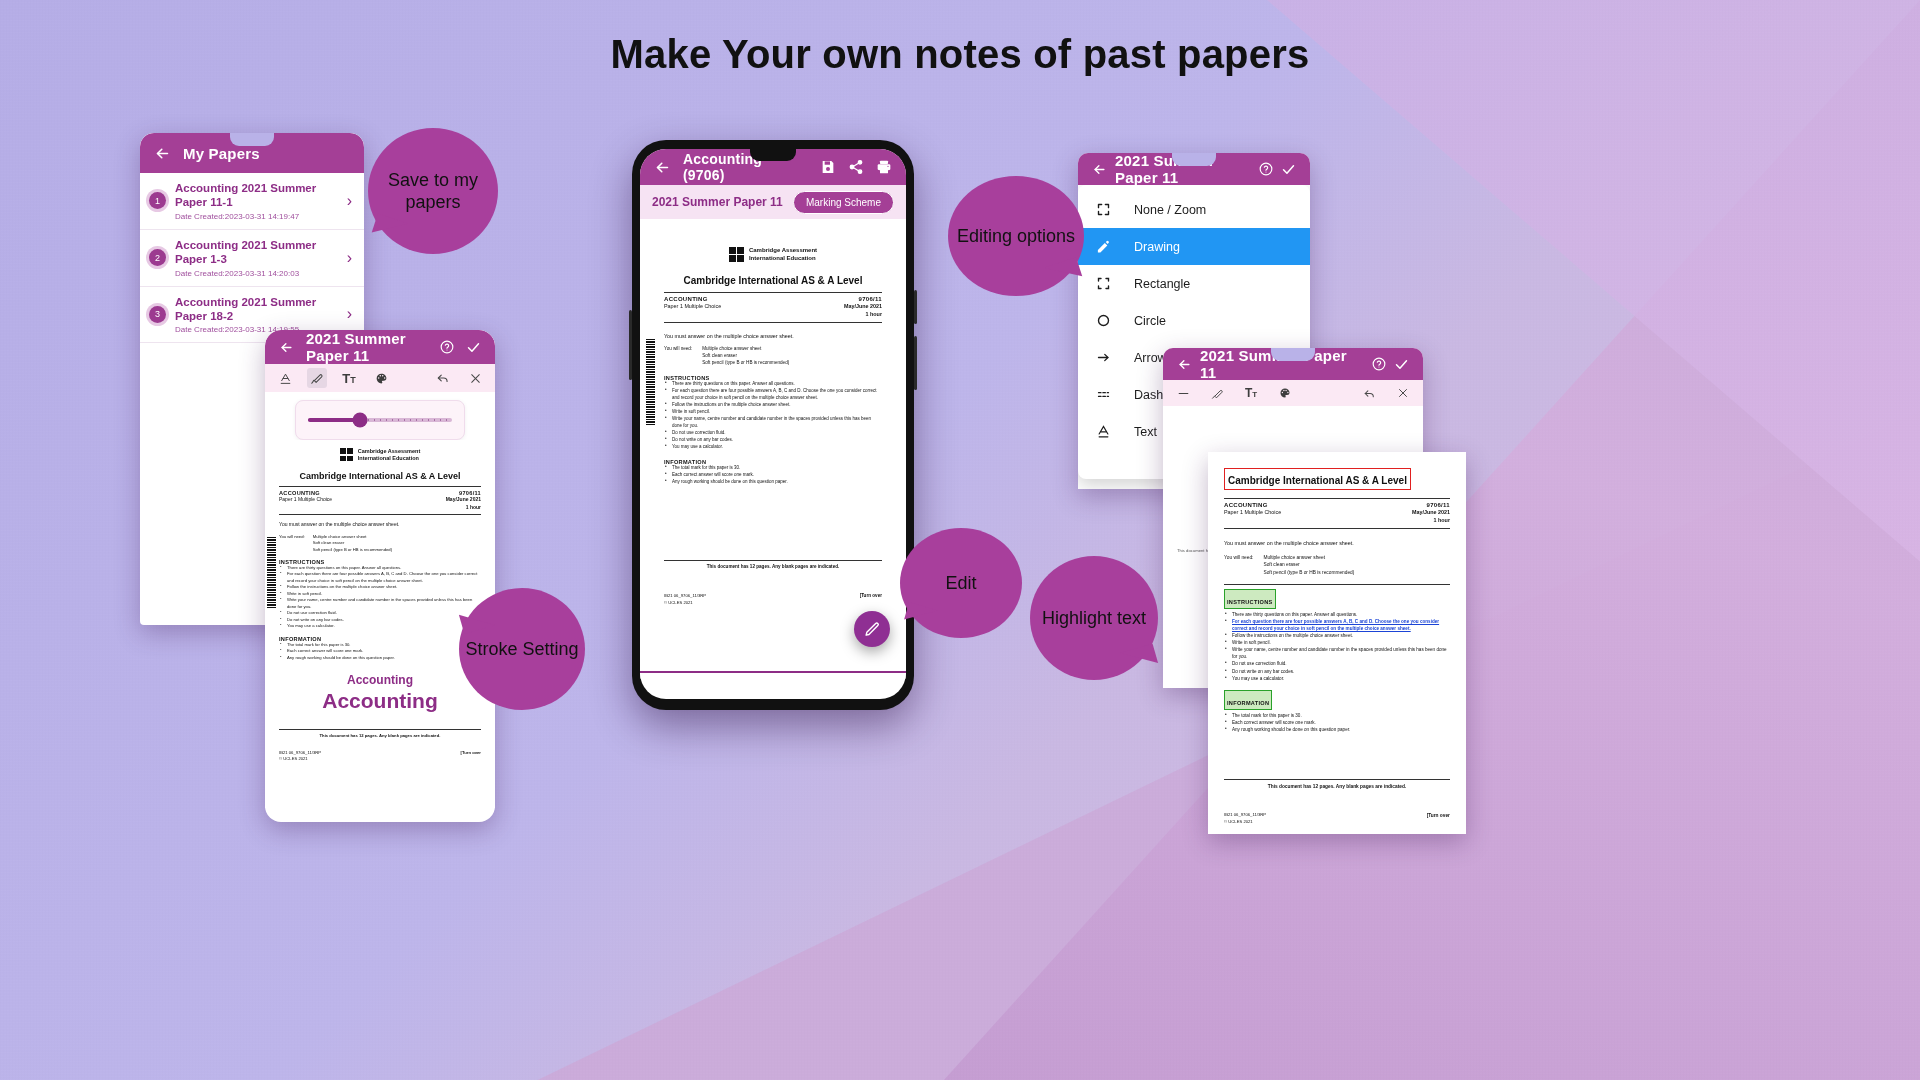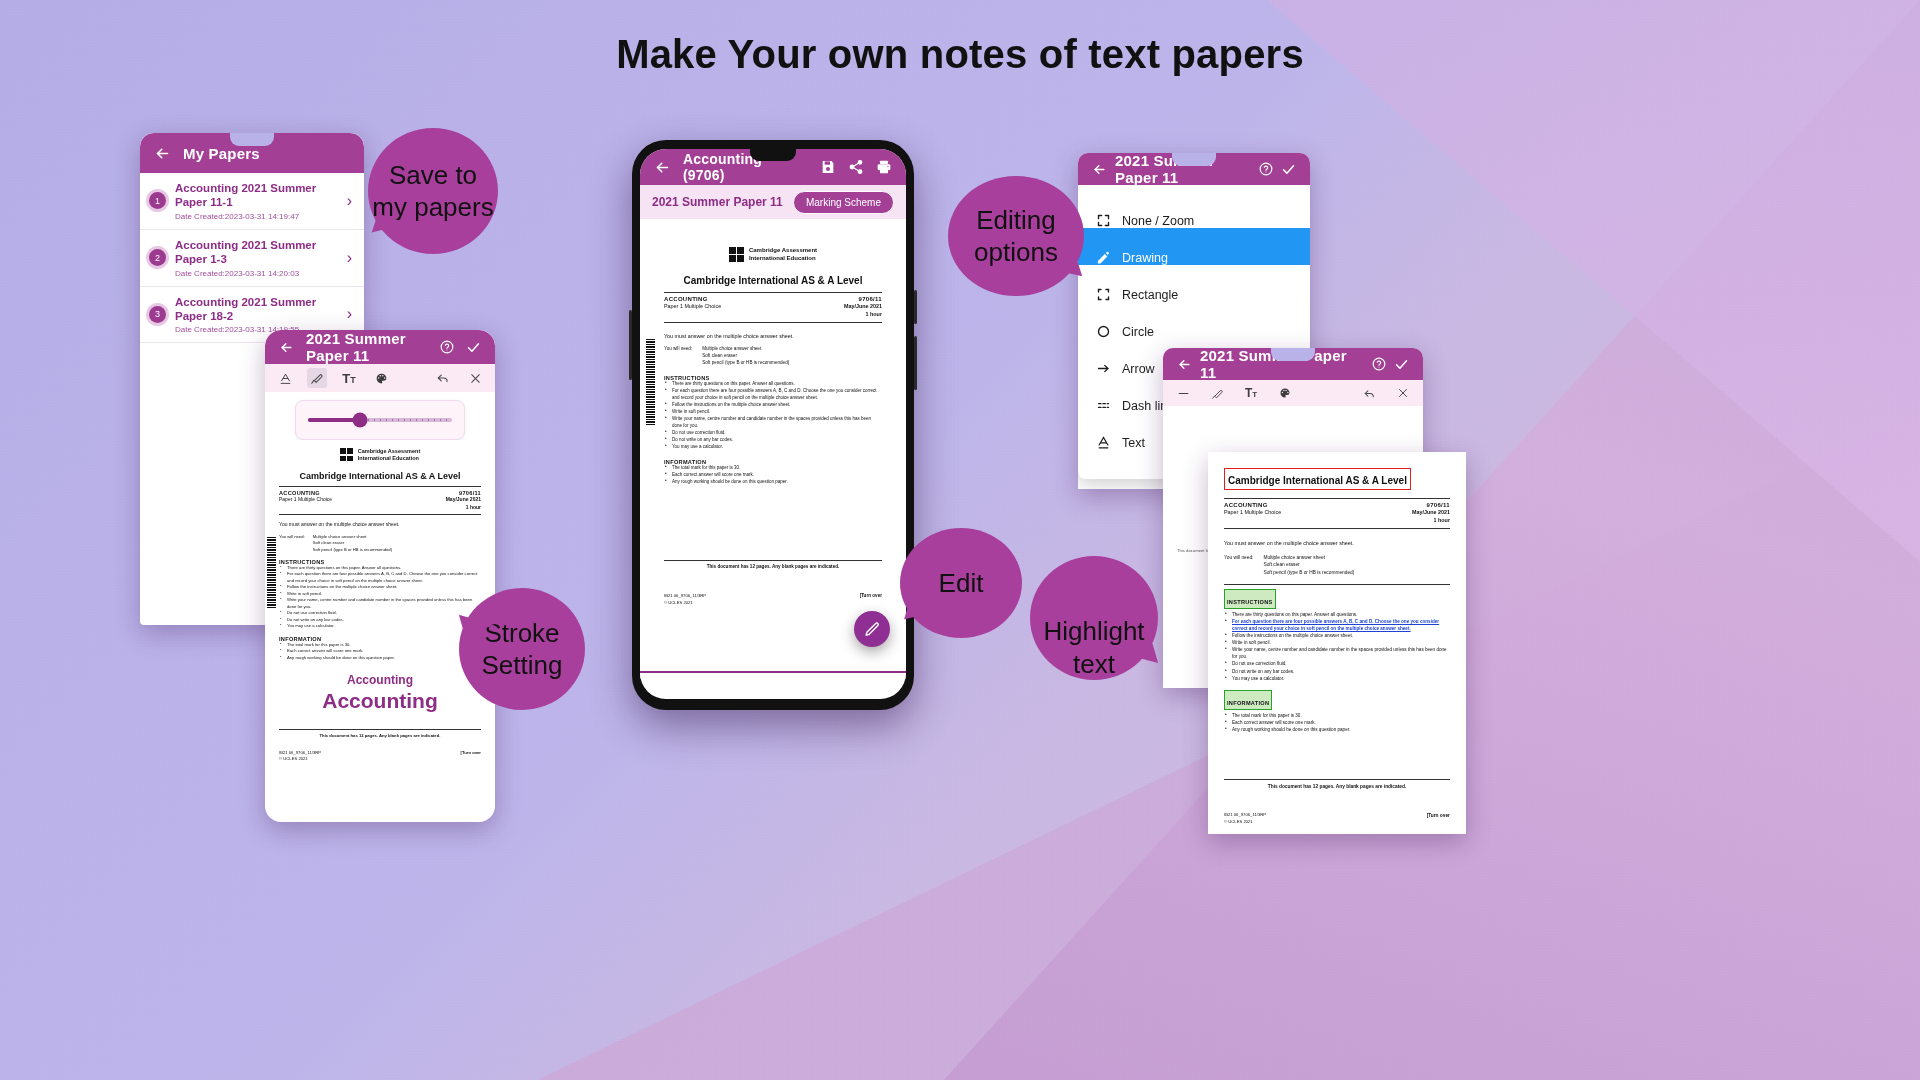--- a/index.html
+++ b/index.html
@@ -106,60 +106,60 @@
      box-shadow:0 5px 14px rgba(0,0,0,.35);}
   .phone-side{position:absolute;right:-3px;width:3px;background:#2a2a2a;border-radius:2px;}
   .phone-side.a{top:150px;height:34px;} .phone-side.b{top:196px;height:54px;}
   .phone-side-l{position:absolute;left:-3px;width:3px;background:#2a2a2a;border-radius:2px;top:170px;height:70px;}
 
   
   #card-menu{left:1078px;top:153px;width:232px;height:336px;border-radius:10px 10px 0 0;}
   #card-menu .appbar{height:32px;font-size:12px;gap:8px;}
   .menu-sheet{background:#fff;border-radius:8px;padding:6px 0;height:294px;
      box-shadow:0 6px 18px rgba(0,0,0,.18);}
-  .mi{display:flex;align-items:flex-end;gap:10px;height:37px;padding:0 17px;font-size:12.5px;color:#1d1d1d;}
+  .mi{display:flex;align-items:center;gap:22px;height:37px;padding:0 17px;font-size:12.5px;color:#1d1d1d;}
   .mi.sel{background:#2196f3;color:#fff;}
   .mi .mico{width:17px;display:flex;align-items:center;justify-content:center;}
 
   
   #card-hl{left:1163px;top:348px;width:260px;height:340px;border-radius:10px 10px 0 0;}
   #card-hl .appbar{height:32px;font-size:12px;gap:8px;}
   #card-hl .toolbar{height:26px;gap:14px;}
   #sheet-hl{position:absolute;left:1208px;top:452px;width:258px;height:382px;background:#fff;
      box-shadow:0 8px 24px rgba(60,20,80,.30);overflow:hidden;}
   .hl-red{border:1.6px solid #e02020;padding:1px 3px;display:inline-block;}
   .hl-green{border:1.2px solid #2aa12a;background:#cdeac0;padding:0 2px;display:inline-block;}
   .hl-blue{color:#1b44d6;text-decoration:underline;font-weight:bold;}
 
   
   .bub{position:absolute;background:#a83f9c;color:#111;border-radius:50%;
        display:flex;align-items:center;justify-content:center;text-align:center;
-       font-size:26px;line-height:1.25;}
+       font-size:18px;line-height:1.25;}
   .bub .tail{position:absolute;width:0;height:0;}
   #bub-save{left:368px;top:128px;width:130px;height:126px;}
   #bub-save .tail{left:6px;bottom:16px;border-top:20px solid #a83f9c;border-right:32px solid transparent;transform:rotate(18deg);}
   #bub-edit-opt{left:948px;top:176px;width:136px;height:120px;}
   #bub-edit-opt .tail{right:4px;bottom:14px;border-top:20px solid #a83f9c;border-left:34px solid transparent;transform:rotate(-18deg);}
   #bub-stroke{left:459px;top:588px;width:126px;height:122px;}
   #bub-stroke .tail{left:2px;top:22px;border-bottom:20px solid #a83f9c;border-right:32px solid transparent;transform:rotate(-16deg);}
   #bub-edit{left:900px;top:528px;width:122px;height:110px;}
   #bub-edit .tail{left:6px;bottom:14px;border-top:18px solid #a83f9c;border-right:30px solid transparent;transform:rotate(16deg);}
-  #bub-hl{left:1030px;top:556px;width:128px;height:124px;align-items:flex-end;}
+  #bub-hl{left:1030px;top:556px;width:128px;height:124px;}
   #bub-hl .tail{right:2px;bottom:12px;border-top:20px solid #a83f9c;border-left:34px solid transparent;transform:rotate(-16deg);}
 </style>
 </head>
 <body>
 
 <div id="bg-base"></div>
 <div id="bg-tri-lower"></div>
 <div id="bg-tri-right"></div>
 <div id="bg-tri-rtop"></div>
 <div id="bg-noise"></div>
 
-<div id="headline">Make Your own notes of text papers</div>
+<div id="headline">Make Your own notes of past papers</div>
 
 <div class="card" id="card-papers">
   <div class="appbar">
     <span class="ico">
       <svg width="17" height="17" viewBox="0 0 24 24" fill="none" stroke="#fff" stroke-width="2.2" stroke-linecap="round" stroke-linejoin="round">
           <line x1="19" y1="12" x2="5" y2="12"></line>
           <polyline points="11 18 5 12 11 6"></polyline>
         </svg>
     </span>
     <span class="ttl">My Papers</span>

